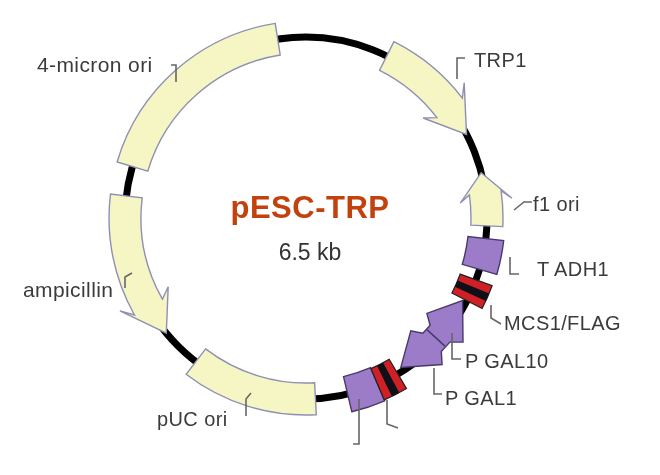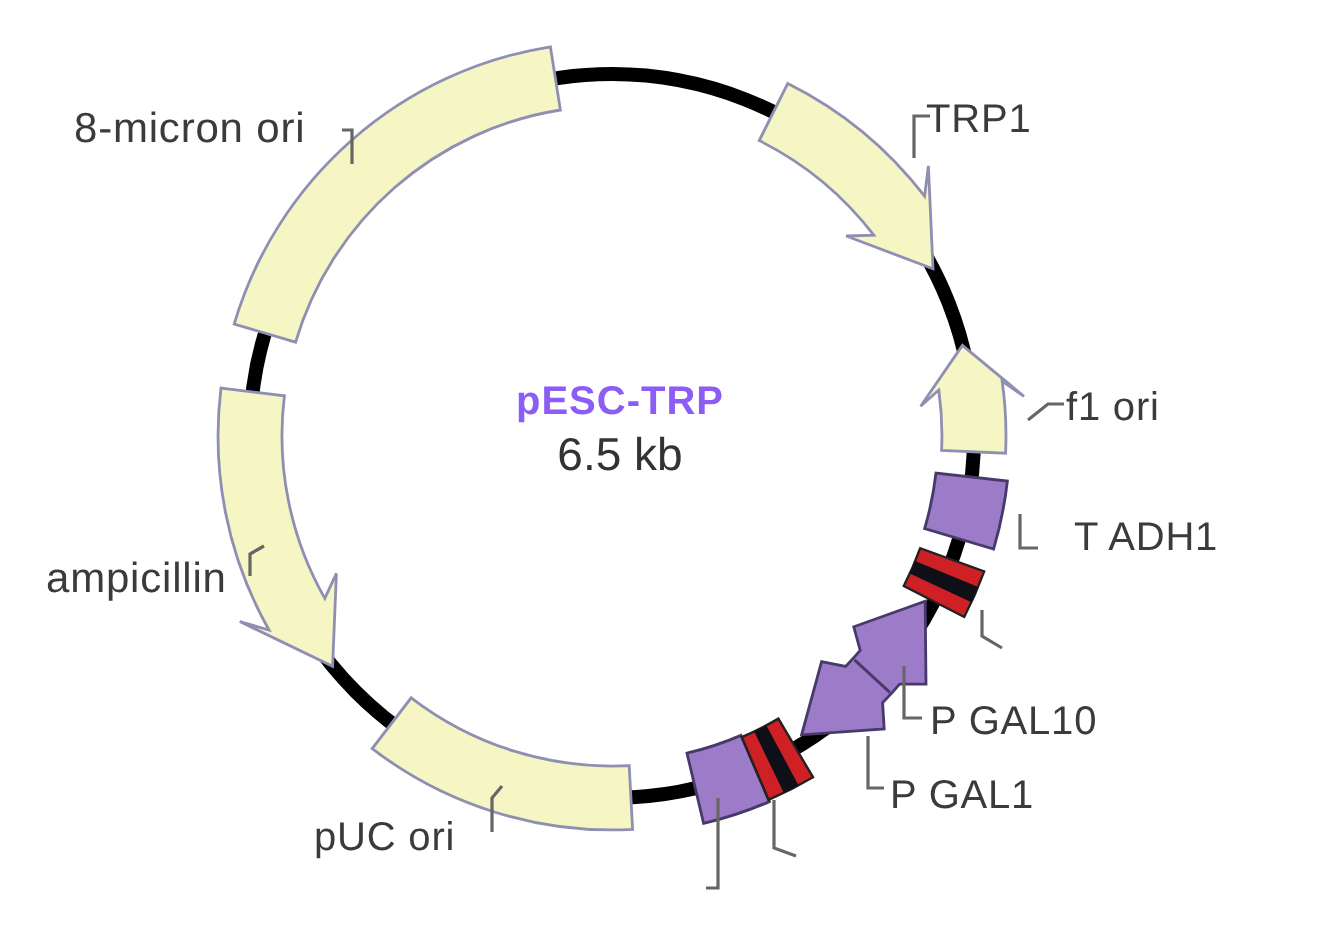--- a/index.html
+++ b/index.html
@@ -1,33 +1,33 @@
 <!DOCTYPE html>
 <html><head>
 <meta charset="utf-8">
 <style>
   html,body{margin:0;padding:0;background:#ffffff;}
   .stage{position:relative;width:660px;height:475px;background:#ffffff;overflow:hidden;
          font-family:"Liberation Sans",sans-serif;}
   .stage svg{position:absolute;left:0;top:0;}
   .map-label{position:absolute;font-size:20px;letter-spacing:0.4px;color:#3b3b3b;white-space:nowrap;}
   #lbl-2micron{left:37px;top:53px;font-size:21px;}
-  #lbl-trp1{left:463px;top:49px;text-align:right;}
+  #lbl-trp1{left:474px;top:49px;text-align:right;}
   #lbl-f1ori{left:533px;top:193px;}
   #lbl-tadh1{left:520px;top:258px;margin-left:17px;}
   #lbl-mcs1{left:504px;top:312px;}
   #lbl-pgal10{left:465px;top:350px;text-align:right;}
   #lbl-pgal1{left:445px;top:387px;}
   #lbl-mcs2{left:400px;top:417px;}
   #lbl-tcyc1{left:271px;top:435px;}
   #lbl-pucori{left:157px;top:408px;}
   #lbl-amp{left:23px;top:278px;font-size:21px;}
   .center-title{position:absolute;left:160px;top:190px;width:300px;text-align:center;}
-  .center-title .t1{font-size:20px;font-weight:bold;letter-spacing:0.5px;color:#8b5cf6;}
-  .center-title .t2{font-size:23px;color:#333333;margin-top:1px;}
+  .center-title .t1{font-size:31px;font-weight:bold;letter-spacing:0.5px;color:#c2410c;}
+  .center-title .t2{font-size:23px;color:#333333;margin-top:13px;}
 </style>
 </head>
 <body>
 
 <div class="stage">
   <svg id="map-svg" width="660" height="475" viewBox="0 0 660 475">
       <circle cx="306" cy="218" r="181" fill="none" stroke="#000000" stroke-width="7"></circle>
       <path d="M 117.1 162.0 A 197 197 0 0 1 275.2 23.4 L 280.2 55.0 A 165 165 0 0 0 147.8 171.1 Z" fill="#f6f5c4" stroke="#8f8fb4" stroke-width="1.4"></path>
       <path d="M 393.9 41.7 A 197 197 0 0 1 462.3 98.1 L 464.2 82.9 L 466.5 134.4 L 423.1 118.0 L 436.9 117.6 A 165 165 0 0 0 379.6 70.3 Z" fill="#f6f5c4" stroke="#8f8fb4" stroke-width="1.4" stroke-linejoin="miter"></path>
       <path d="M 502.8 226.6 A 197 197 0 0 0 501.1 190.6 L 512.0 198.2 L 481.2 172.7 L 460.3 203.1 L 469.4 195.0 A 165 165 0 0 1 470.8 225.2 Z" fill="#f6f5c4" stroke="#8f8fb4" stroke-width="1.4" stroke-linejoin="miter"></path>
@@ -52,21 +52,22 @@
       <polyline points="359,399 359,444 353,444" fill="none" stroke="#666666" stroke-width="1.6"></polyline>
       <polyline points="251,393 246,399 246,416" fill="none" stroke="#666666" stroke-width="1.6"></polyline>
       <polyline points="125,288 125,277 132,273" fill="none" stroke="#666666" stroke-width="1.6"></polyline>
     </svg>
 
   <div class="center-title">
     <div class="t1">pESC-TRP</div>
     <div class="t2">6.5 kb</div>
   </div>
 
-  <div class="map-label" id="lbl-2micron">8-micron ori</div>
+  <div class="map-label" id="lbl-2micron">4-micron ori</div>
   <div class="map-label" id="lbl-trp1">TRP1</div>
   <div class="map-label" id="lbl-f1ori">f1 ori</div>
   <div class="map-label" id="lbl-tadh1">T ADH1</div>
+  <div class="map-label" id="lbl-mcs1">MCS1/FLAG</div>
   <div class="map-label" id="lbl-pgal10">P GAL10</div>
   <div class="map-label" id="lbl-pgal1">P GAL1</div>
   <div class="map-label" id="lbl-amp">ampicillin</div>
   <div class="map-label" id="lbl-pucori">pUC ori</div>
 </div>
 
 </body></html>

